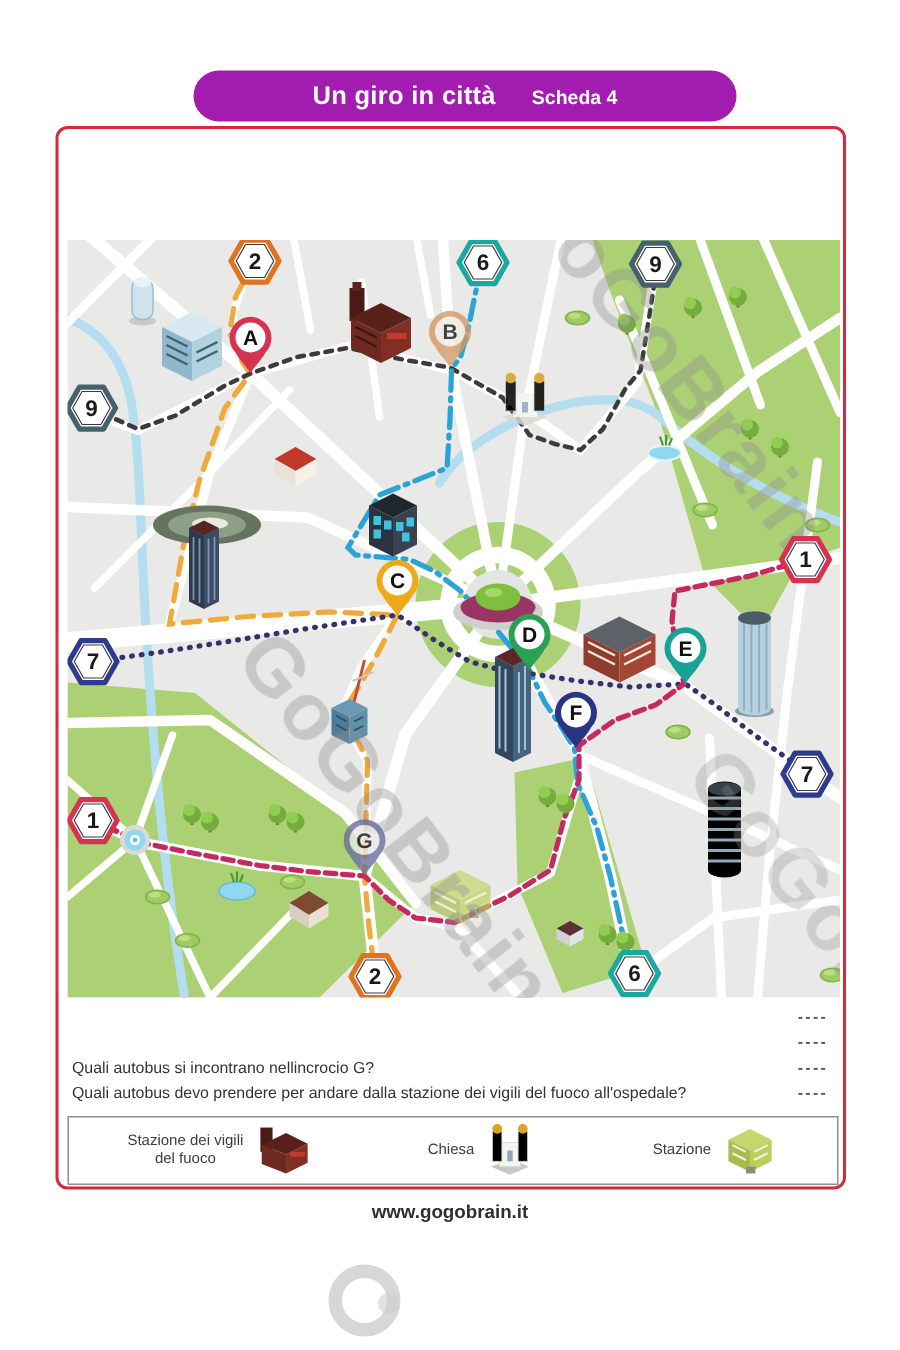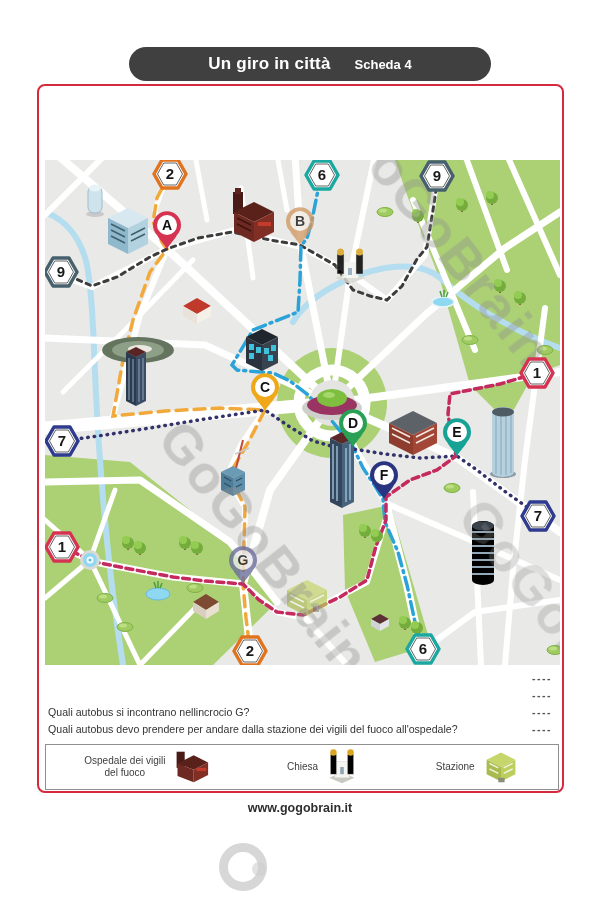--- a/index.html
+++ b/index.html
@@ -1,20 +1,20 @@
 <!DOCTYPE html>
 <html><head>
 <meta charset="utf-8">
 <style>
   html,body{margin:0;padding:0;background:#fff;}
   .page{position:relative;width:600px;height:900px;background:#ffffff;overflow:hidden;
         font-family:"Liberation Sans", sans-serif;}
   .frame{position:absolute;left:37px;top:84px;width:523px;height:705px;
          border:2px solid #d7293d;border-radius:8px;background:#fff;}
-  .banner{position:absolute;left:129px;top:47px;width:362px;height:34px;background:#404040;
+  .banner{position:absolute;left:129px;top:47px;width:362px;height:34px;background:#a21caf;
           border-radius:17px;display:flex;align-items:center;justify-content:center;gap:24px;z-index:5;}
   .banner .t{color:#fff;font-size:17px;font-weight:700;letter-spacing:.2px;}
   .banner .s{color:#fff;font-size:13px;font-weight:700;}
   .intro{position:absolute;left:48px;top:93px;width:512px;font-size:13px;line-height:19px;
          color:#3b3b3b;z-index:4;}
   .map-wrap{position:absolute;left:45px;top:160px;width:515px;height:505px;z-index:3;}
   .questions{position:absolute;left:48px;top:670px;width:504px;z-index:4;}
   .qrow{position:relative;height:17px;font-size:10.6px;color:#333;line-height:17px;white-space:nowrap;}
   .qblank{position:absolute;right:0;top:0;color:#555;font-weight:700;letter-spacing:1.5px;}
   .legend{position:absolute;left:45px;top:744px;width:512px;height:44px;border:1.5px solid #8f8f8f;
@@ -440,21 +440,21 @@
       <span class="qblank">----</span>
     </div>
     <div class="qrow">
       <span>Quali autobus devo prendere per andare dalla stazione dei vigili del fuoco all'ospedale?</span>
       <span class="qblank">----</span>
     </div>
   </div>
 
   <div class="legend">
     <div class="litem">
-      <span class="llabel">Ospedale dei vigili
+      <span class="llabel">Stazione dei vigili
 del fuoco</span>
       <svg width="38" height="36" viewBox="-19 -20 38 40">
         <rect x="-16" y="-17" width="9" height="18" fill="#4a1b16"></rect>
         <polygon points="-15,-4 3,-13 19,-5 3,3" fill="#5a211b"></polygon>
         <polygon points="-15,-4 3,3 3,17 -15,10" fill="#6e2a22"></polygon>
         <polygon points="3,3 19,-5 19,9 3,17" fill="#812f24"></polygon>
         <rect x="6" y="1" width="11" height="3.5" fill="#c43b2e"></rect>
       </svg>
     </div>
     <div class="litem">

